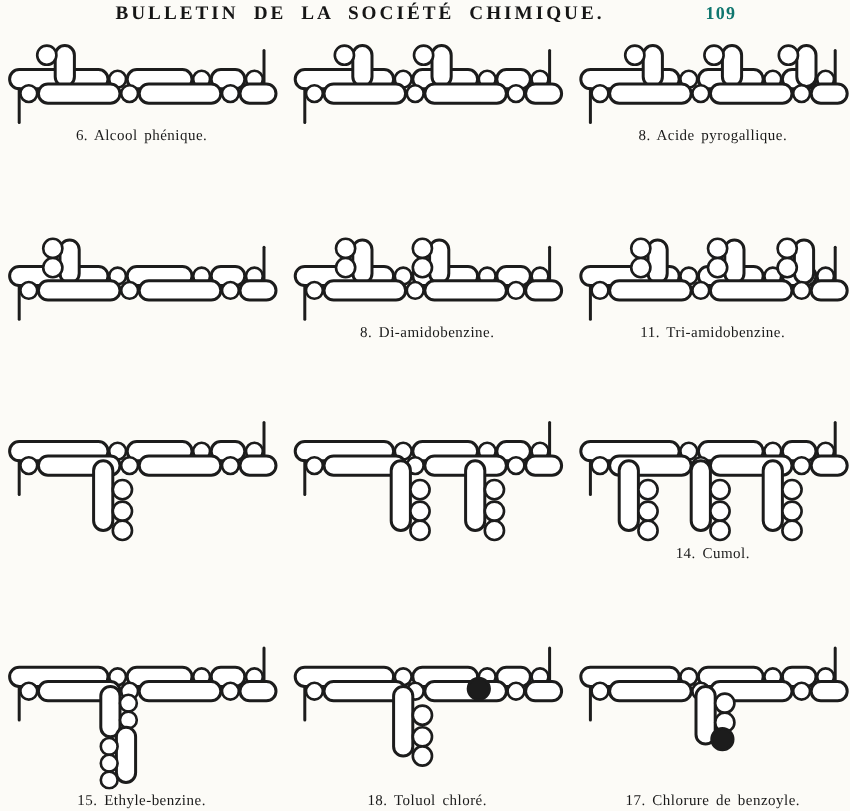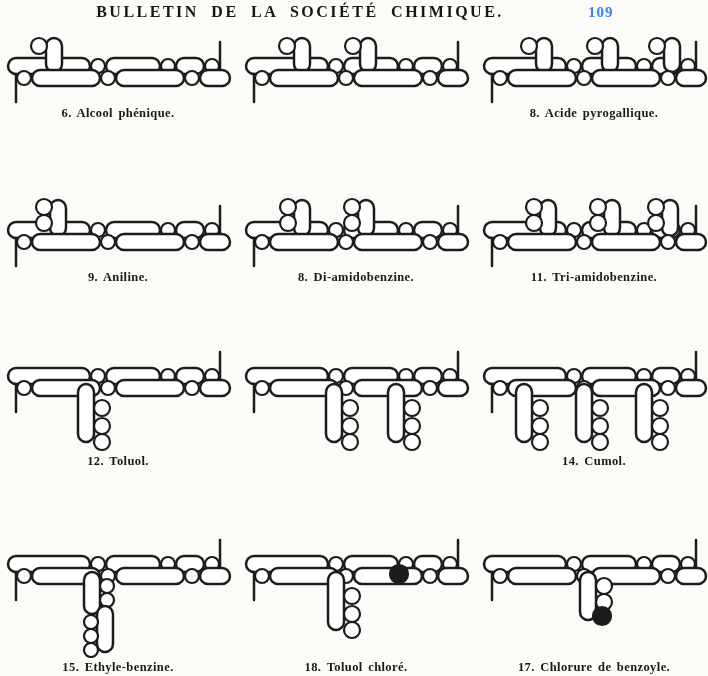--- a/index.html
+++ b/index.html
@@ -9,27 +9,27 @@
     font-family:"Liberation Serif", serif;
     color:#1c1c1c;
   }
   .journal-title{
     position:absolute;left:20px;top:3px;width:560px;margin:0;
     text-align:center;font-size:16px;font-weight:700;
     letter-spacing:2.5px;word-spacing:6px;color:#161616;
   }
   .page-number{
     position:absolute;left:588px;top:4px;
-    font-size:15px;font-weight:700;letter-spacing:1px;color:#3b82f6;
+    font-size:15px;font-weight:700;letter-spacing:1px;color:#0f766e;
   }
   figure.cell{position:absolute;width:232px;margin:0;padding:0;}
   figure.cell svg{display:block;}
   figcaption{
     margin-top:2px;text-align:center;
-    font-size:12.5px;font-weight:700;letter-spacing:.4px;word-spacing:2px;
+    font-size:12.5px;font-weight:400;letter-spacing:.4px;word-spacing:2px;
     color:#191919;white-space:nowrap;
   }
   .c0{left:2px;} .c1{left:240px;} .c2{left:478px;}
   .r0{top:30px;} .r1{top:194px;} .r2{top:340px;} .r3{top:528px;}
 </style>
 </head>
 <body>
 
 <header>
   <h1 class="journal-title">BULLETIN DE LA SOCIÉTÉ CHIMIQUE.</h1>
@@ -118,21 +118,20 @@
       <circle cx="42" cy="13" r="8" fill="#fff" stroke="#1c1c1c" stroke-width="2.2"></circle>
       <circle cx="42" cy="29" r="8" fill="#fff" stroke="#1c1c1c" stroke-width="2.2"></circle>
       <line x1="14" y1="44" x2="14" y2="72" stroke="#1c1c1c" stroke-width="2.5" stroke-linecap="round"></line>
       <circle cx="22" cy="48" r="7" fill="#fff" stroke="#1c1c1c" stroke-width="2.2"></circle>
       <rect x="30" y="40" width="68" height="16" rx="8" fill="#fff" stroke="#1c1c1c" stroke-width="2.5"></rect>
       <circle cx="106" cy="48" r="7" fill="#fff" stroke="#1c1c1c" stroke-width="2.2"></circle>
       <rect x="114" y="40" width="68" height="16" rx="8" fill="#fff" stroke="#1c1c1c" stroke-width="2.5"></rect>
       <circle cx="190" cy="48" r="7" fill="#fff" stroke="#1c1c1c" stroke-width="2.2"></circle>
       <rect x="198" y="40" width="30" height="16" rx="8" fill="#fff" stroke="#1c1c1c" stroke-width="2.5"></rect>
     </svg>
-  <figcaption>9. Aniline.</figcaption>
 </figure>
 <figure class="cell r1 c1">
   <svg width="232" height="74" viewBox="0 0 232 74">
       <rect x="6" y="28" width="82" height="16" rx="8" fill="#fff" stroke="#1c1c1c" stroke-width="2.5"></rect>
       <circle cx="96" cy="36" r="7" fill="#fff" stroke="#1c1c1c" stroke-width="2.2"></circle>
       <rect x="104" y="28" width="54" height="16" rx="8" fill="#fff" stroke="#1c1c1c" stroke-width="2.5"></rect>
       <circle cx="166" cy="36" r="7" fill="#fff" stroke="#1c1c1c" stroke-width="2.2"></circle>
       <rect x="174" y="28" width="28" height="16" rx="8" fill="#fff" stroke="#1c1c1c" stroke-width="2.5"></rect>
       <circle cx="210" cy="36" r="7" fill="#fff" stroke="#1c1c1c" stroke-width="2.2"></circle>
       <line x1="218" y1="40" x2="218" y2="12" stroke="#1c1c1c" stroke-width="2.5" stroke-linecap="round"></line>
@@ -195,21 +194,20 @@
       <rect x="30" y="40" width="68" height="16" rx="8" fill="#fff" stroke="#1c1c1c" stroke-width="2.5"></rect>
       <circle cx="106" cy="48" r="7" fill="#fff" stroke="#1c1c1c" stroke-width="2.2"></circle>
       <rect x="114" y="40" width="68" height="16" rx="8" fill="#fff" stroke="#1c1c1c" stroke-width="2.5"></rect>
       <circle cx="190" cy="48" r="7" fill="#fff" stroke="#1c1c1c" stroke-width="2.2"></circle>
       <rect x="198" y="40" width="30" height="16" rx="8" fill="#fff" stroke="#1c1c1c" stroke-width="2.5"></rect>
       <rect x="76" y="44" width="16" height="58" rx="8" fill="#fff" stroke="#1c1c1c" stroke-width="2.5"></rect>
       <circle cx="100" cy="68" r="8" fill="#fff" stroke="#1c1c1c" stroke-width="2.2"></circle>
       <circle cx="100" cy="86" r="8" fill="#fff" stroke="#1c1c1c" stroke-width="2.2"></circle>
       <circle cx="100" cy="102" r="8" fill="#fff" stroke="#1c1c1c" stroke-width="2.2"></circle>
     </svg>
-  <figcaption>12. Toluol.</figcaption>
 </figure>
 <figure class="cell r2 c1">
   <svg width="232" height="112" viewBox="0 0 232 112">
       <rect x="6" y="28" width="82" height="16" rx="8" fill="#fff" stroke="#1c1c1c" stroke-width="2.5"></rect>
       <circle cx="96" cy="36" r="7" fill="#fff" stroke="#1c1c1c" stroke-width="2.2"></circle>
       <rect x="104" y="28" width="54" height="16" rx="8" fill="#fff" stroke="#1c1c1c" stroke-width="2.5"></rect>
       <circle cx="166" cy="36" r="7" fill="#fff" stroke="#1c1c1c" stroke-width="2.2"></circle>
       <rect x="174" y="28" width="28" height="16" rx="8" fill="#fff" stroke="#1c1c1c" stroke-width="2.5"></rect>
       <circle cx="210" cy="36" r="7" fill="#fff" stroke="#1c1c1c" stroke-width="2.2"></circle>
       <line x1="218" y1="40" x2="218" y2="12" stroke="#1c1c1c" stroke-width="2.5" stroke-linecap="round"></line>

